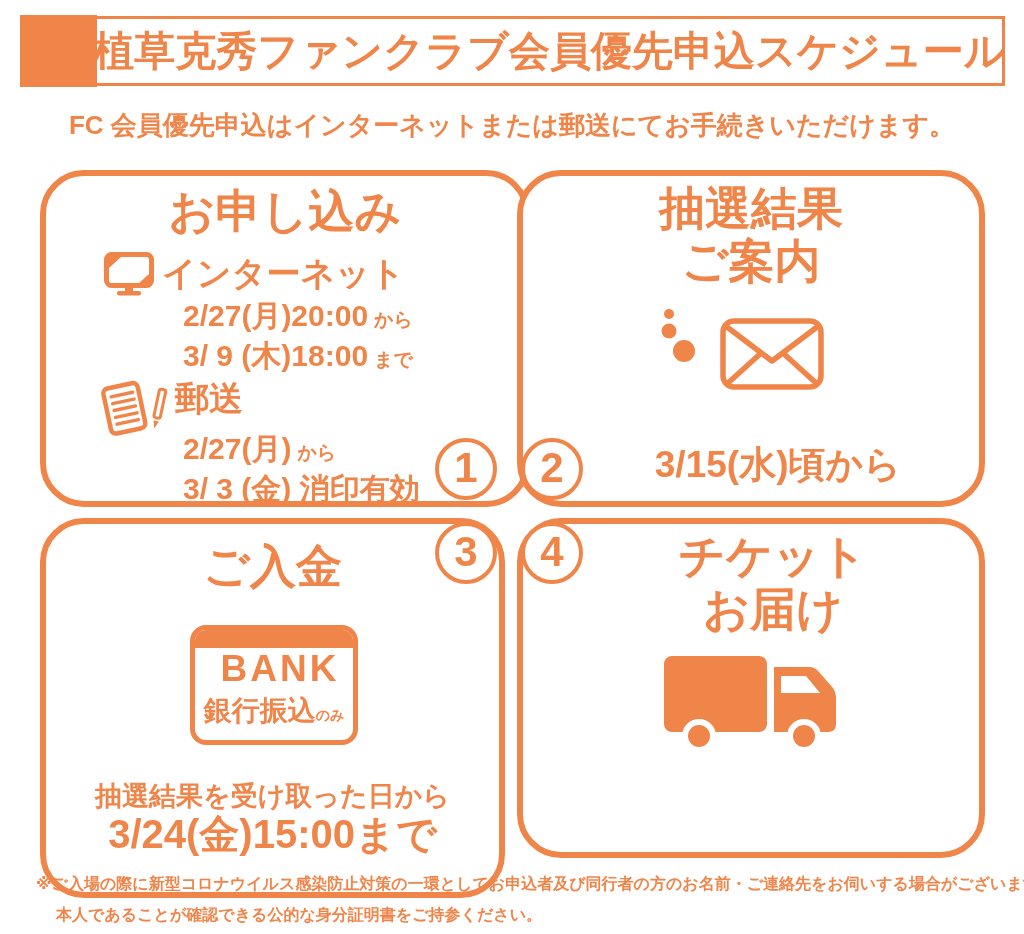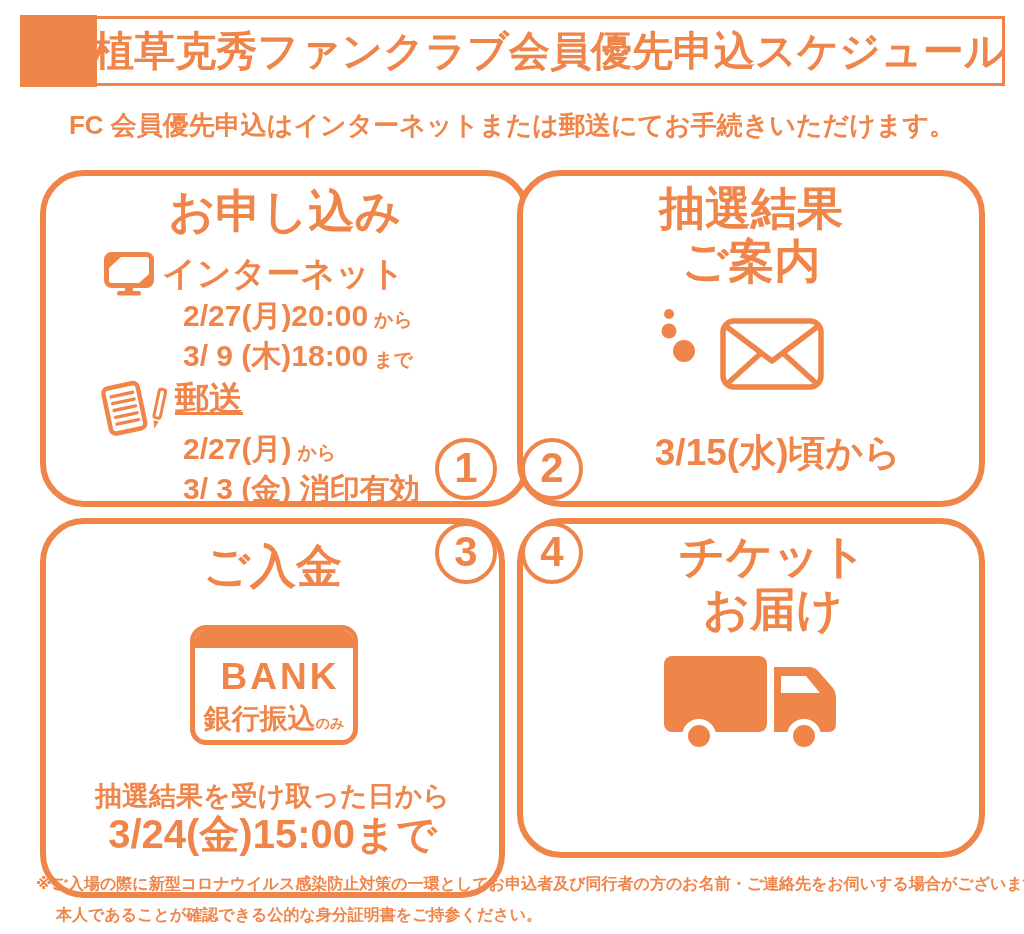--- a/index.html
+++ b/index.html
@@ -62,21 +62,21 @@
 
   
   .bank{
     position:absolute;left:144px;top:101px;width:168px;height:120px;
     border:5px solid #F0854A;border-radius:16px;box-sizing:border-box;
     overflow:hidden;background:#fff;
   }
   .bank-top{height:18px;background:#F0854A;}
   .bank-word{
     text-align:center;font-size:37px;font-weight:600;letter-spacing:3px;
-    margin-top:8px;white-space:nowrap;padding-left:12px;
+    white-space:nowrap;padding-left:12px;
   }
   .bank-sub{
     text-align:center;font-size:28px;font-weight:600;margin-top:2px;white-space:nowrap;
   }
   .bank-sub .tiny{font-size:14px;}
 
   .note-line{position:absolute;left:0;right:0;text-align:center;font-size:27px;font-weight:600;white-space:nowrap;}
   .big-date{position:absolute;left:0;right:0;text-align:center;font-size:40px;font-weight:600;white-space:nowrap;}
   .multi-note{
     position:absolute;left:0;right:0;text-align:center;
@@ -122,21 +122,21 @@
         <line x1="16" y1="31" x2="38" y2="31"></line>
         <line x1="16" y1="38" x2="38" y2="38"></line>
         <line x1="16" y1="45" x2="38" y2="45"></line>
       </g>
     </g>
     <g transform="rotate(12 60 34)">
       <rect x="57" y="12" width="6.5" height="29" rx="2" fill="none" stroke="#F0854A" stroke-width="3"></rect>
       <polygon points="57.5,44 63,44 60,52" fill="#F0854A"></polygon>
     </g>
   </svg>
-  <div class="method-label" style="left:129px;top:200px;text-decoration:underline;">郵送</div>
+  <div class="method-label" style="left:129px;top:200px;">郵送</div>
 
   <div class="date-block" style="left:137px;top:255px;">
     <div><span>2/27(月)</span><span class="sfx">から</span></div>
     <div><span>3/ 3 (金) 消印有効</span></div>
   </div>
 
   <div class="badge" style="left:389px;top:262px;">1</div>
 </div>
 
 <div class="abs box" id="box-result">
@@ -150,21 +150,21 @@
       <circle cx="18" cy="8" r="5" fill="#F0854A"></circle>
       <circle cx="18" cy="25" r="7.5" fill="#F0854A"></circle>
       <circle cx="33" cy="45" r="11" fill="#F0854A"></circle>
     </g>
     <rect x="72" y="15" width="98" height="66" rx="11" fill="none" stroke="#F0854A" stroke-width="5.5"></rect>
     <polyline points="76,21 121,55 166,21" fill="none" stroke="#F0854A" stroke-width="5.5" stroke-linejoin="round"></polyline>
     <line x1="77" y1="77" x2="109" y2="48" stroke="#F0854A" stroke-width="5.5"></line>
     <line x1="165" y1="77" x2="133" y2="48" stroke="#F0854A" stroke-width="5.5"></line>
   </svg>
 
-  <div class="abs" style="left:60px;right:6px;top:252px;text-align:center;font-size:37px;font-weight:600;white-space:nowrap;">3/15(水)頃から</div>
+  <div class="abs" style="left:60px;right:6px;top:264px;text-align:center;font-size:37px;font-weight:600;white-space:nowrap;">3/15(水)頃から</div>
 
   <div class="badge" style="left:-2px;top:262px;">2</div>
 </div>
 
 <div class="abs box" id="box-payment">
   <div class="box-title" style="top:16px;">ご入金</div>
 
   <div class="bank">
     <div class="bank-top"></div>
     <div class="bank-word">BANK</div>

